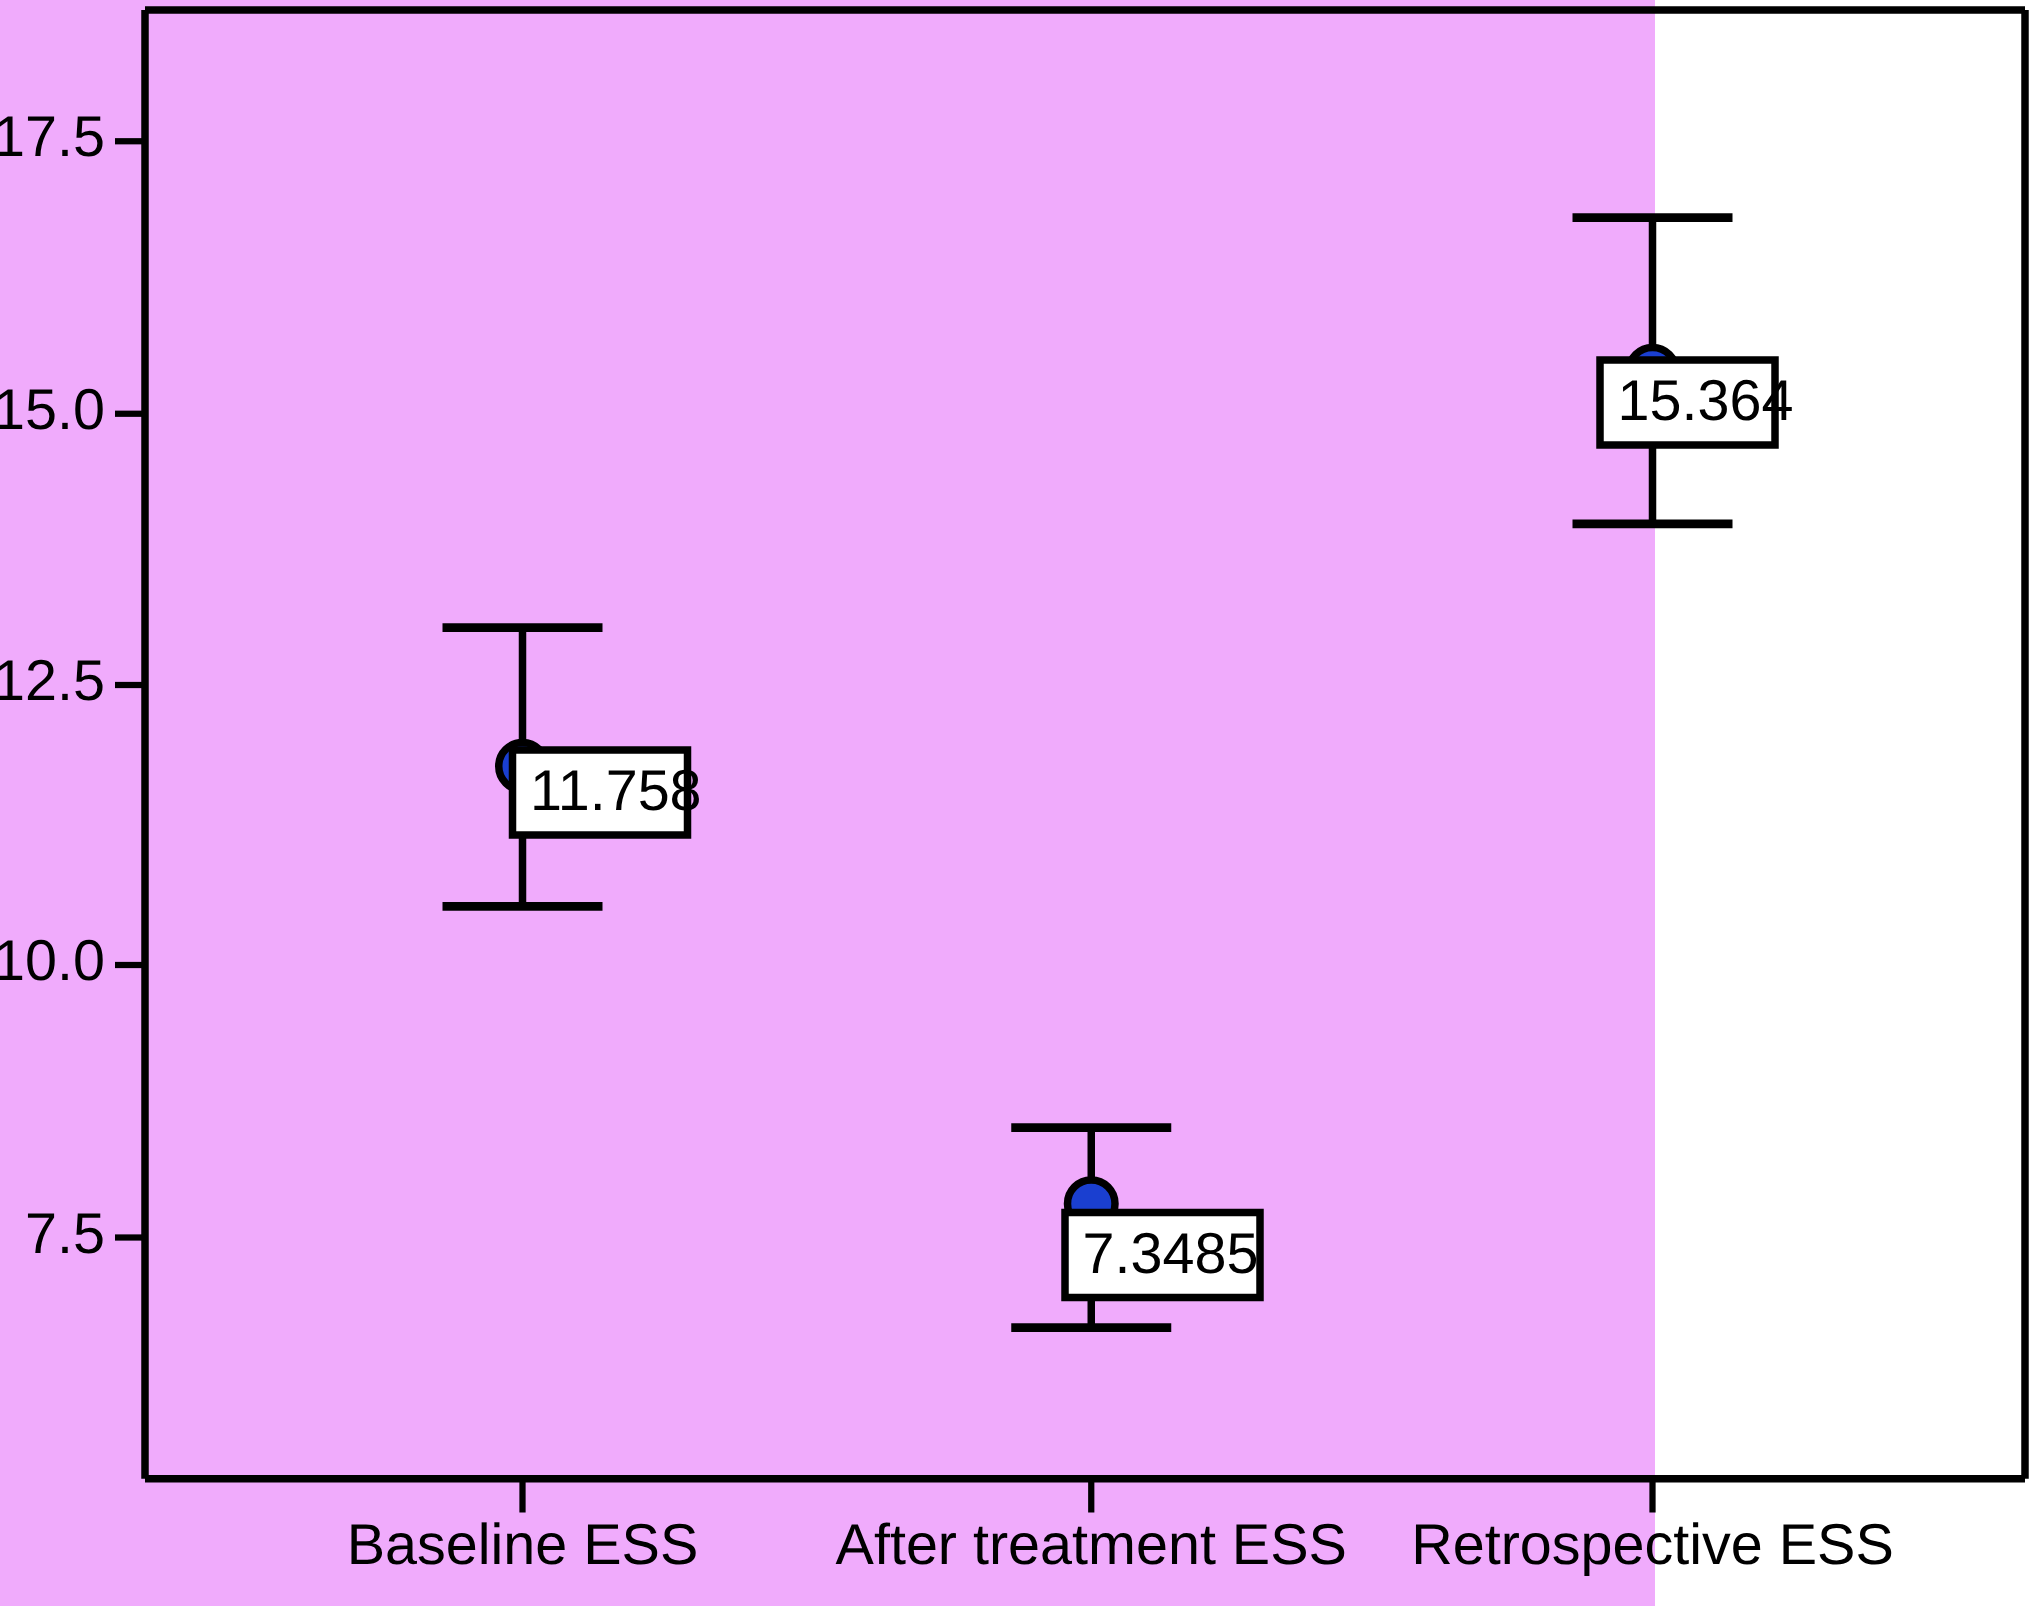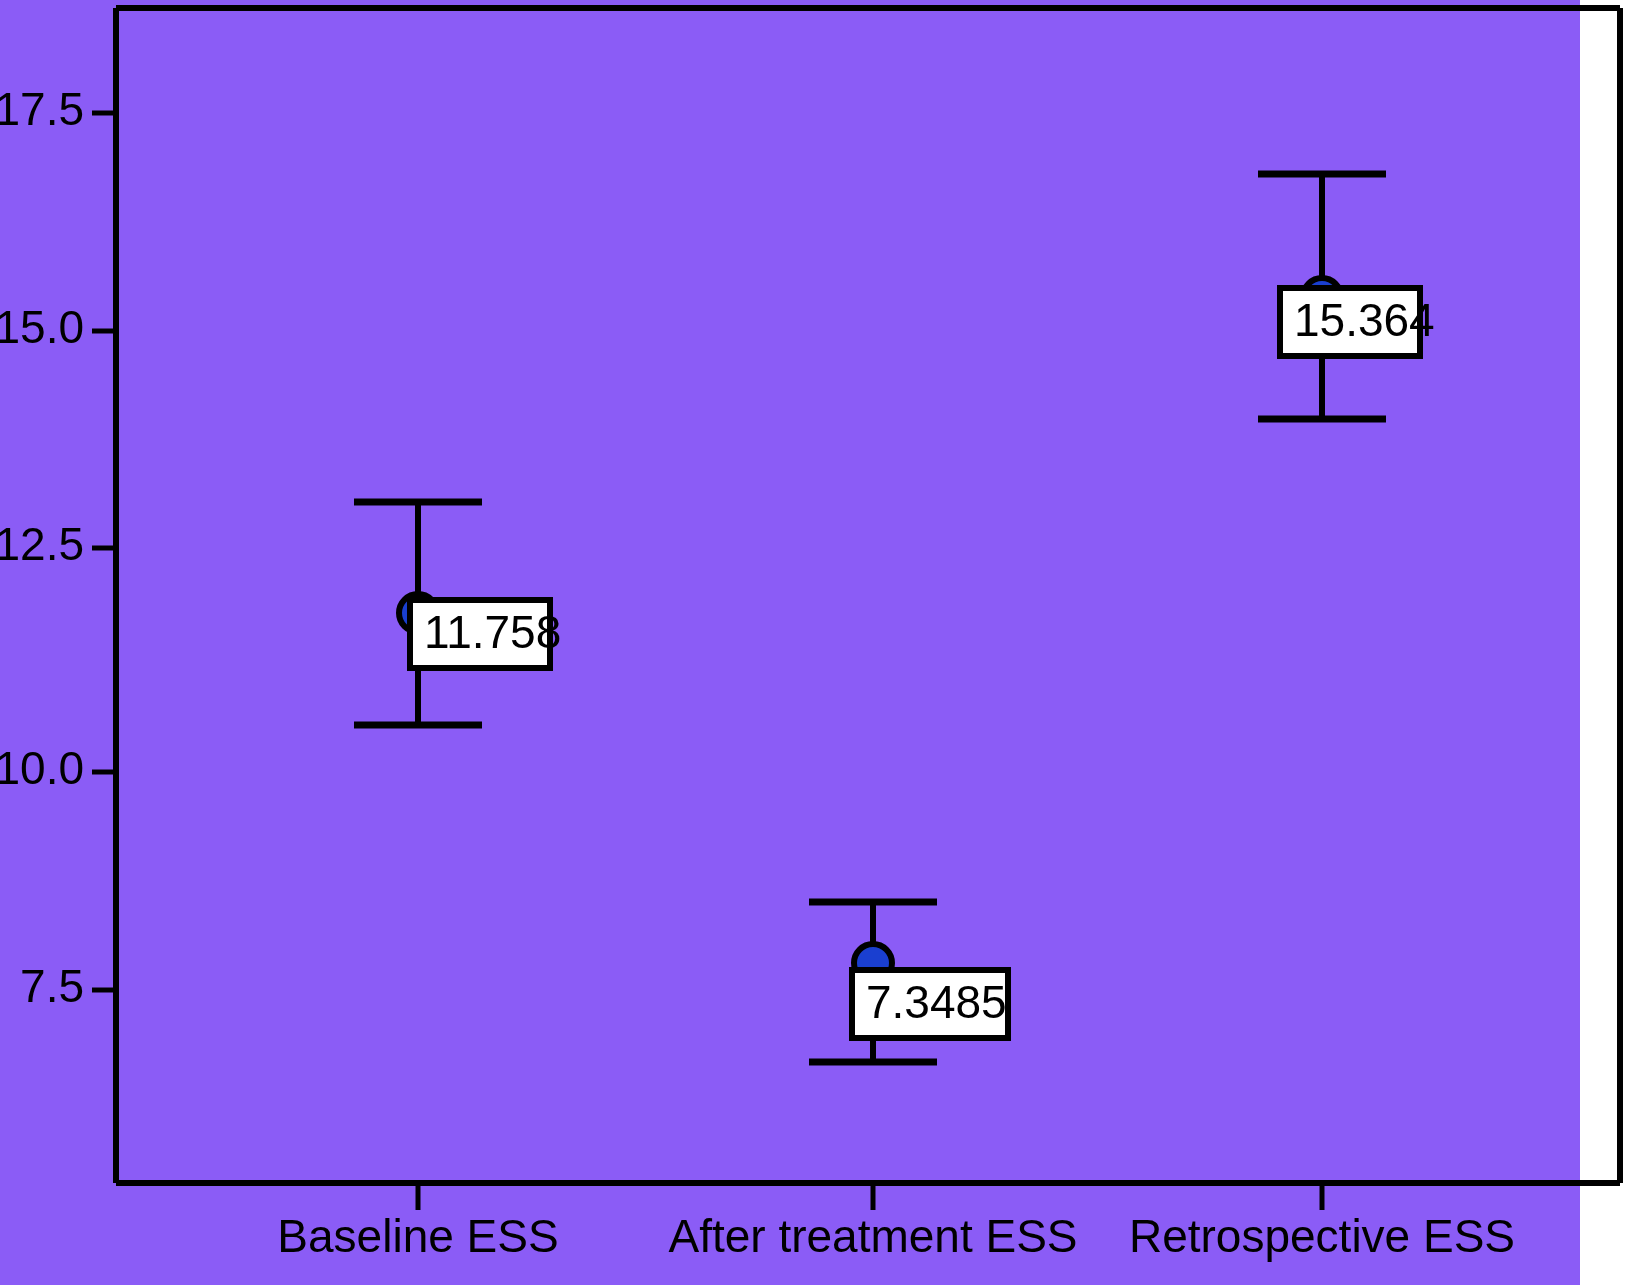--- a/index.html
+++ b/index.html
@@ -2,21 +2,21 @@
 <html><head>
 <meta charset="utf-8">
 <style>
   html,body{margin:0;padding:0;background:#ffffff;}
   body{
     width:1632px;height:1285px;
     font-family:"Liberation Sans", sans-serif;
     -webkit-font-smoothing:antialiased;
     overflow:hidden;
   }
-  #chart-root{position:relative;width:1580px;height:1285px;background:#8b5cf6;}
+  #chart-root{position:relative;width:1324px;height:1285px;background:#f0abfc;}
   svg#plot{position:absolute;left:0;top:0;width:1632px;height:1285px;display:block;}
   .tick-label{
     font-family:"Liberation Sans", sans-serif;
     font-size:46px;
     fill:#000;
     text-anchor:end;
     dominant-baseline:middle;
   }
   .cat-label{
     font-family:"Liberation Sans", sans-serif;

